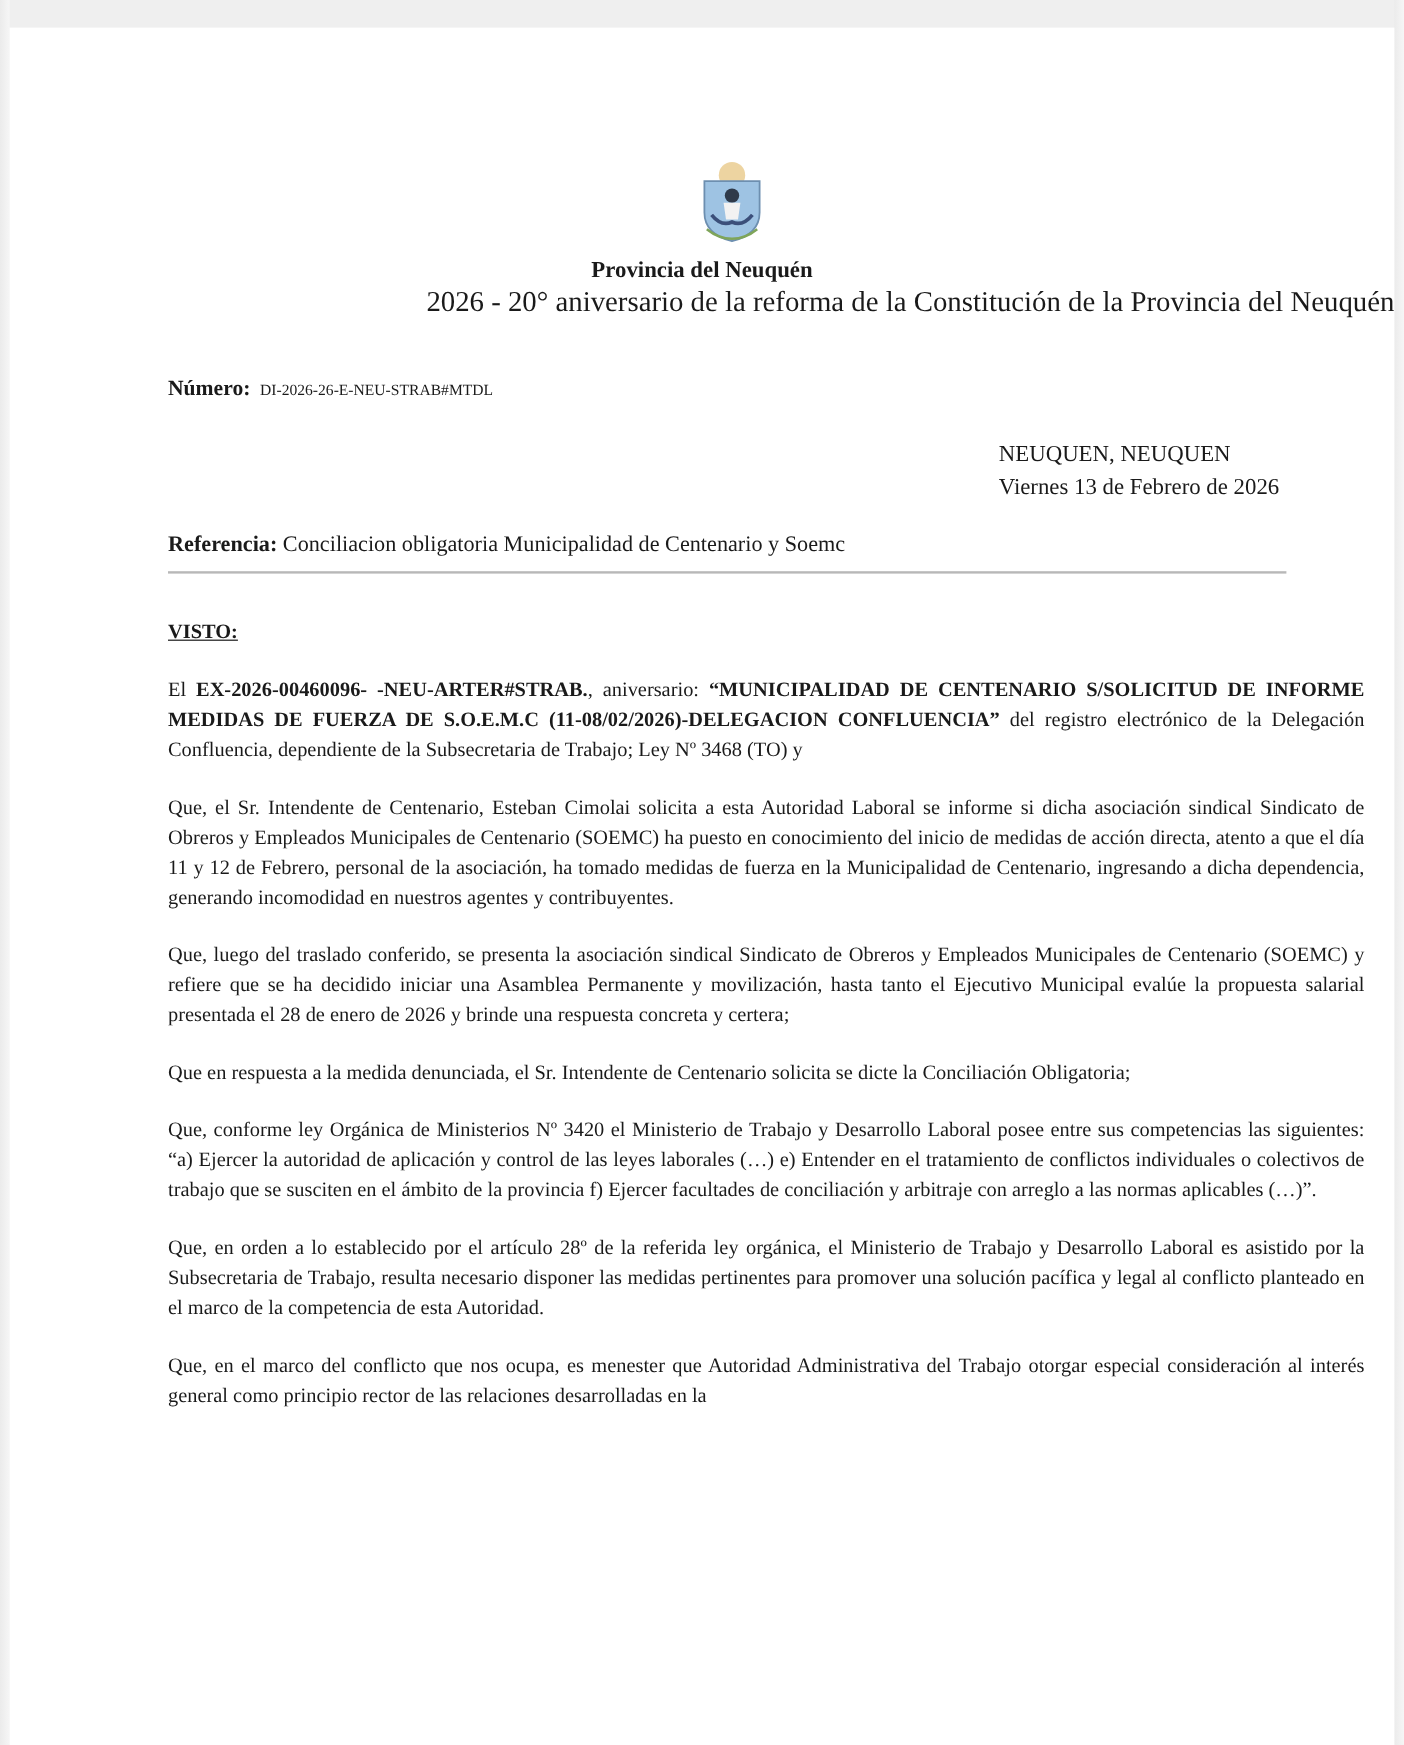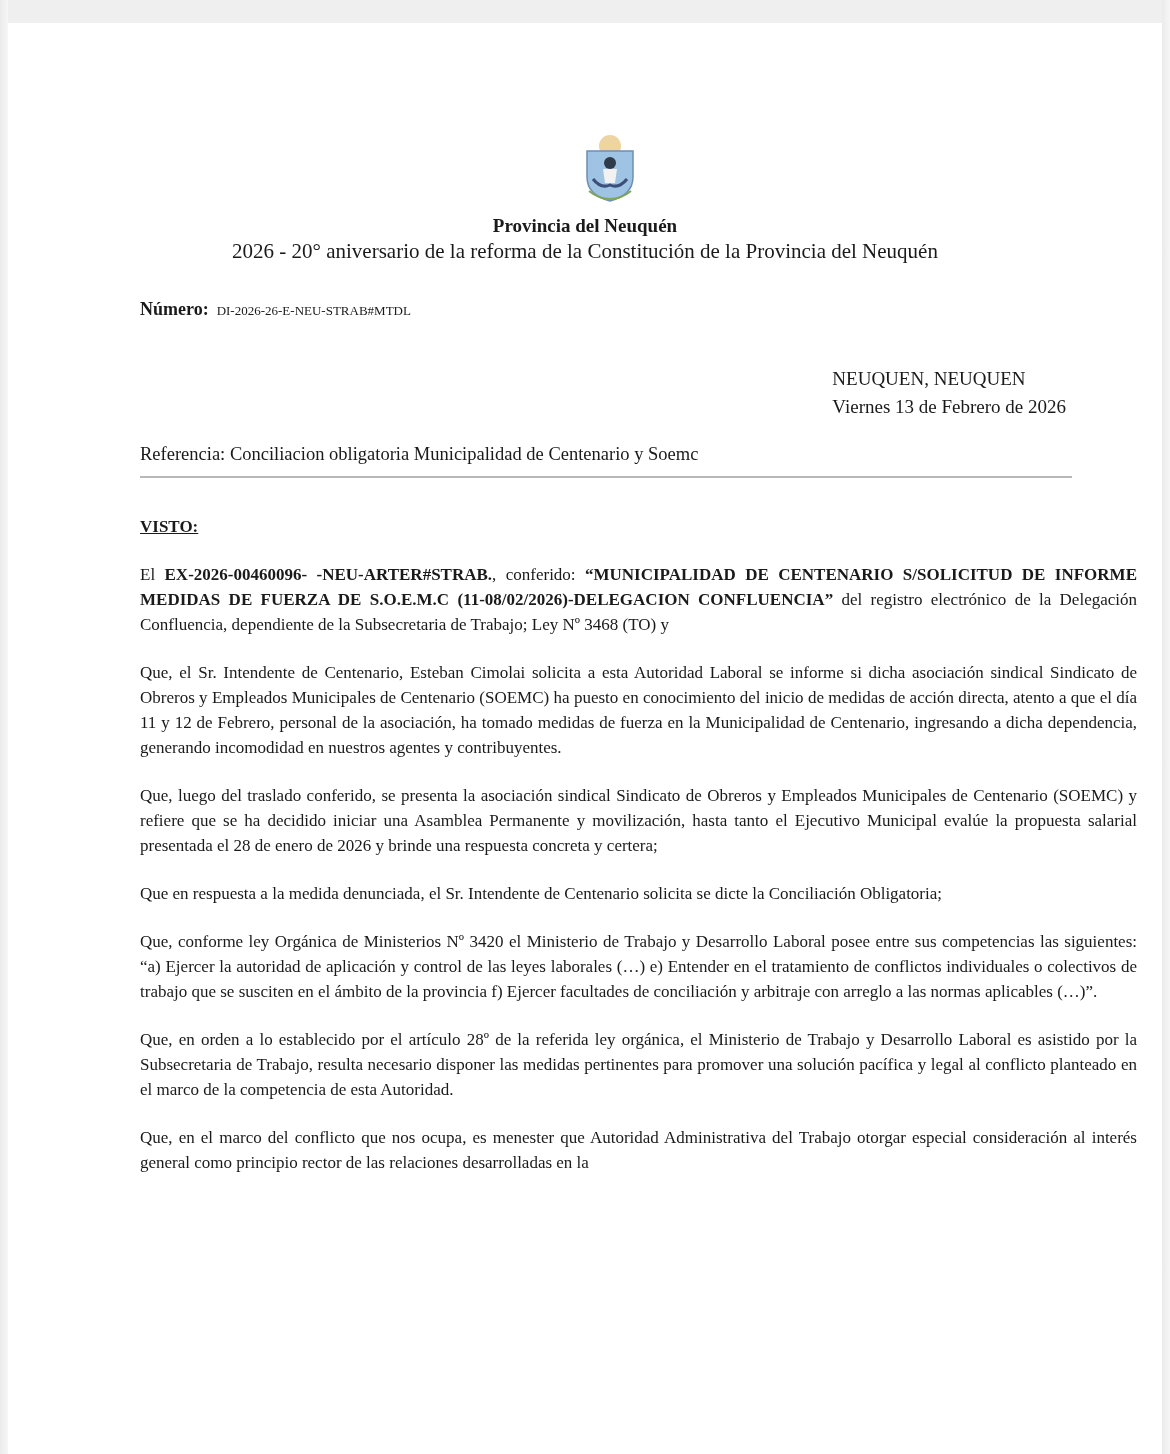--- a/index.html
+++ b/index.html
@@ -15,35 +15,35 @@
     margin-top: 23px;
   }
   .crest {
     position: absolute; left: 571px; top: 110px; width: 62px; height: 70px;
   }
   .prov-title {
     position: absolute; top: 192px; left: 0; width: 1154px; text-align: center;
     font-weight: bold; font-size: 19px;
   }
   .prov-sub {
-    position: absolute; top: 216px; left: 0; width: 1154px; text-align: center;
-    font-size: 21px;
+    position: absolute; top: 216px; left: 0; width: 1154px; text-align: right;
+    font-size: 24px;
   }
   .numero {
-    position: absolute; top: 276px; left: 132px; font-size: 18px;
+    position: absolute; top: 290px; left: 132px; font-size: 18px;
   }
   .numero .lbl { font-weight: bold; }
   .numero .val { font-size: 13px; margin-left: 8px; }
   .place {
     position: absolute; top: 342px; right: 96px; text-align: left; font-size: 19px; line-height: 28px;
   }
   .ref {
     position: absolute; top: 421px; left: 132px; font-size: 18.5px;
   }
-  .ref .lbl { font-weight: normal; }
+  .ref .lbl { font-weight: bold; }
   .hr {
     position: absolute; top: 453px; left: 132px; width: 932px; height: 2px; background: #b8b8b8;
   }
   .body {
     position: absolute; top: 491px; left: 132px; width: 997px;
     font-size: 17px; line-height: 25px; text-align: justify;
   }
   .heading { font-weight: bold; text-decoration: underline; margin: 0 0 23px 0; }
   .para { margin: 0 0 23px 0; }
   b { font-weight: bold; }
@@ -83,21 +83,21 @@
 
   <div class="ref">
     <span class="lbl">Referencia:</span>
     <span>Conciliacion obligatoria Municipalidad de Centenario y Soemc</span>
   </div>
 
   <div class="hr"></div>
 
   <div class="body">
     <div class="heading">VISTO:</div>
-    <p class="para"><span>El </span><b>EX-2026-00460096- -NEU-ARTER#STRAB.</b><span>, conferido: </span><b>“MUNICIPALIDAD DE CENTENARIO S/SOLICITUD DE INFORME MEDIDAS DE FUERZA DE S.O.E.M.C (11-08/02/2026)-DELEGACION CONFLUENCIA”</b><span> del registro electrónico de la Delegación Confluencia, dependiente de la Subsecretaria de Trabajo; Ley Nº 3468 (TO) y</span></p>
+    <p class="para"><span>El </span><b>EX-2026-00460096- -NEU-ARTER#STRAB.</b><span>, aniversario: </span><b>“MUNICIPALIDAD DE CENTENARIO S/SOLICITUD DE INFORME MEDIDAS DE FUERZA DE S.O.E.M.C (11-08/02/2026)-DELEGACION CONFLUENCIA”</b><span> del registro electrónico de la Delegación Confluencia, dependiente de la Subsecretaria de Trabajo; Ley Nº 3468 (TO) y</span></p>
 
     <p class="para">Que, el Sr. Intendente de Centenario, Esteban Cimolai solicita a esta Autoridad Laboral se informe si dicha asociación sindical Sindicato de Obreros y Empleados Municipales de Centenario (SOEMC) ha puesto en conocimiento del inicio de medidas de acción directa, atento a que el día 11 y 12 de Febrero, personal de la asociación, ha tomado medidas de fuerza en la Municipalidad de Centenario, ingresando a dicha dependencia, generando incomodidad en nuestros agentes y contribuyentes.</p>
     <p class="para">Que, luego del traslado conferido, se presenta la asociación sindical Sindicato de Obreros y Empleados Municipales de Centenario (SOEMC) y refiere que se ha decidido iniciar una Asamblea Permanente y movilización, hasta tanto el Ejecutivo Municipal evalúe la propuesta salarial presentada el 28 de enero de 2026 y brinde una respuesta concreta y certera;</p>
     <p class="para">Que en respuesta a la medida denunciada, el Sr. Intendente de Centenario solicita se dicte la Conciliación Obligatoria;</p>
     <p class="para">Que, conforme ley Orgánica de Ministerios Nº 3420 el Ministerio de Trabajo y Desarrollo Laboral posee entre sus competencias las siguientes: “a) Ejercer la autoridad de aplicación y control de las leyes laborales (…) e) Entender en el tratamiento de conflictos individuales o colectivos de trabajo que se susciten en el ámbito de la provincia f) Ejercer facultades de conciliación y arbitraje con arreglo a las normas aplicables (…)”.</p>
     <p class="para">Que, en orden a lo establecido por el artículo 28º de la referida ley orgánica, el Ministerio de Trabajo y Desarrollo Laboral es asistido por la Subsecretaria de Trabajo, resulta necesario disponer las medidas pertinentes para promover una solución pacífica y legal al conflicto planteado en el marco de la competencia de esta Autoridad.</p>
     <p class="para">Que, en el marco del conflicto que nos ocupa, es menester que Autoridad Administrativa del Trabajo otorgar especial consideración al interés general como principio rector de las relaciones desarrolladas en la</p>
   </div>
 </div>
 

